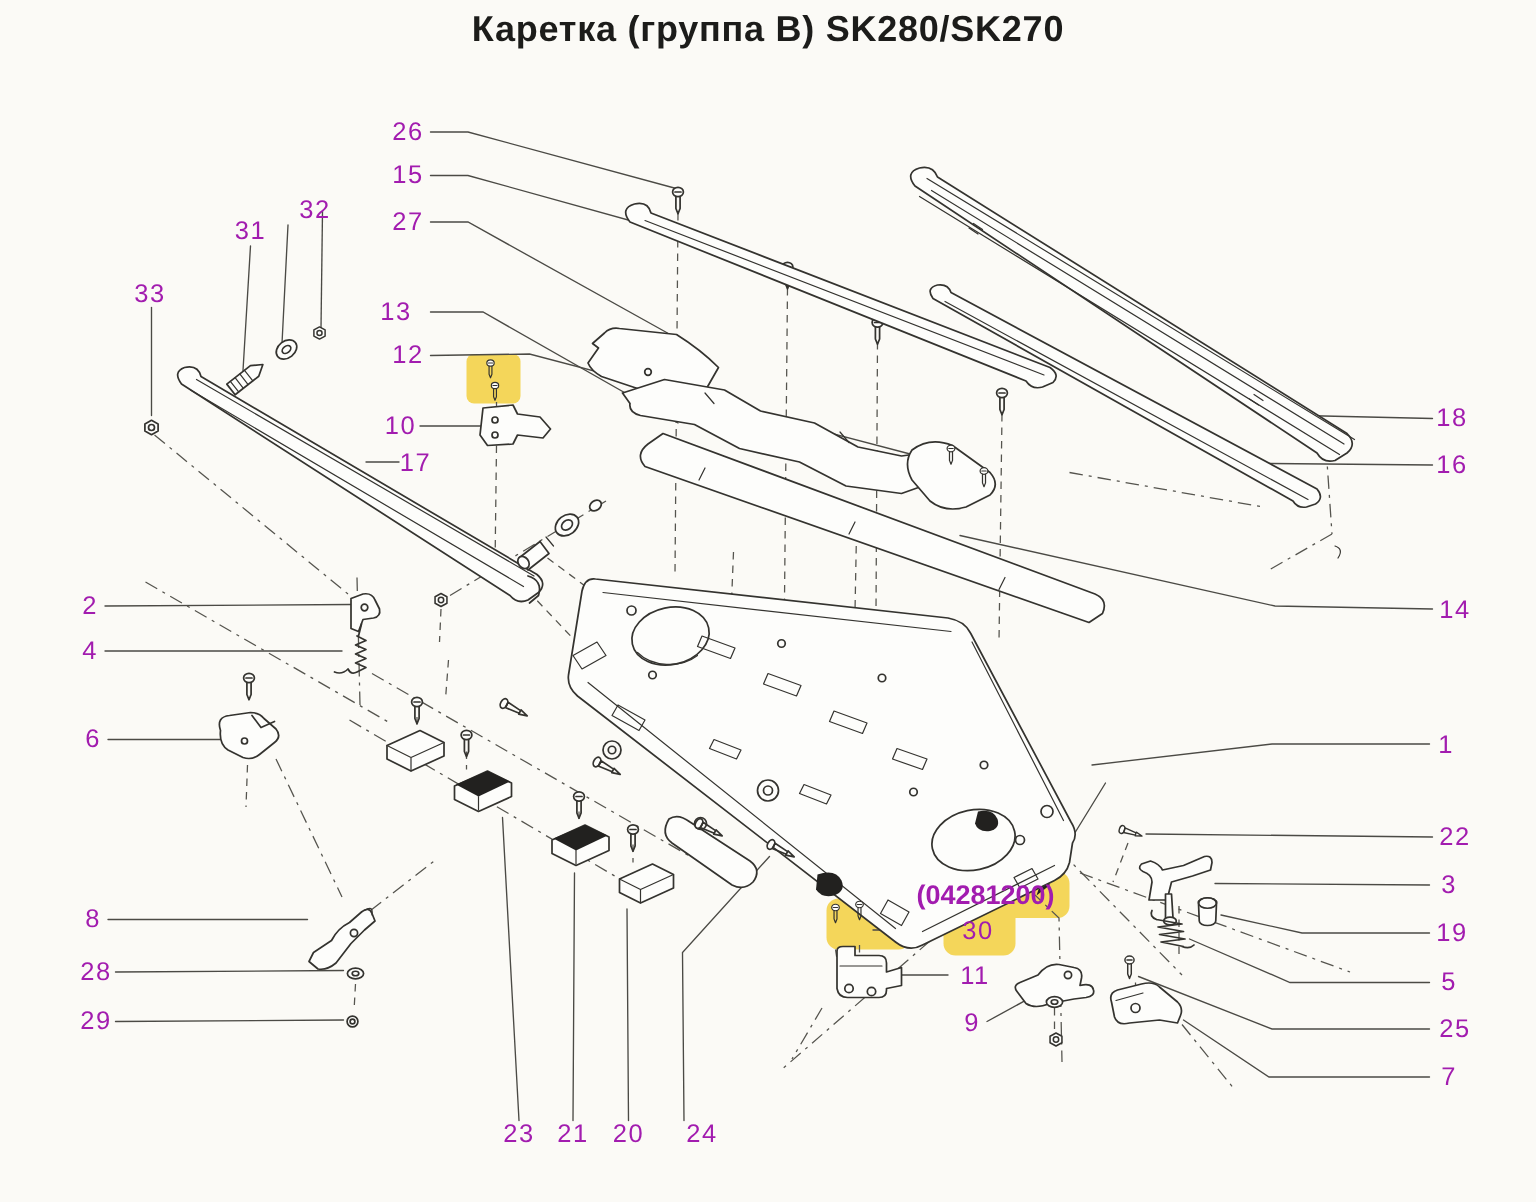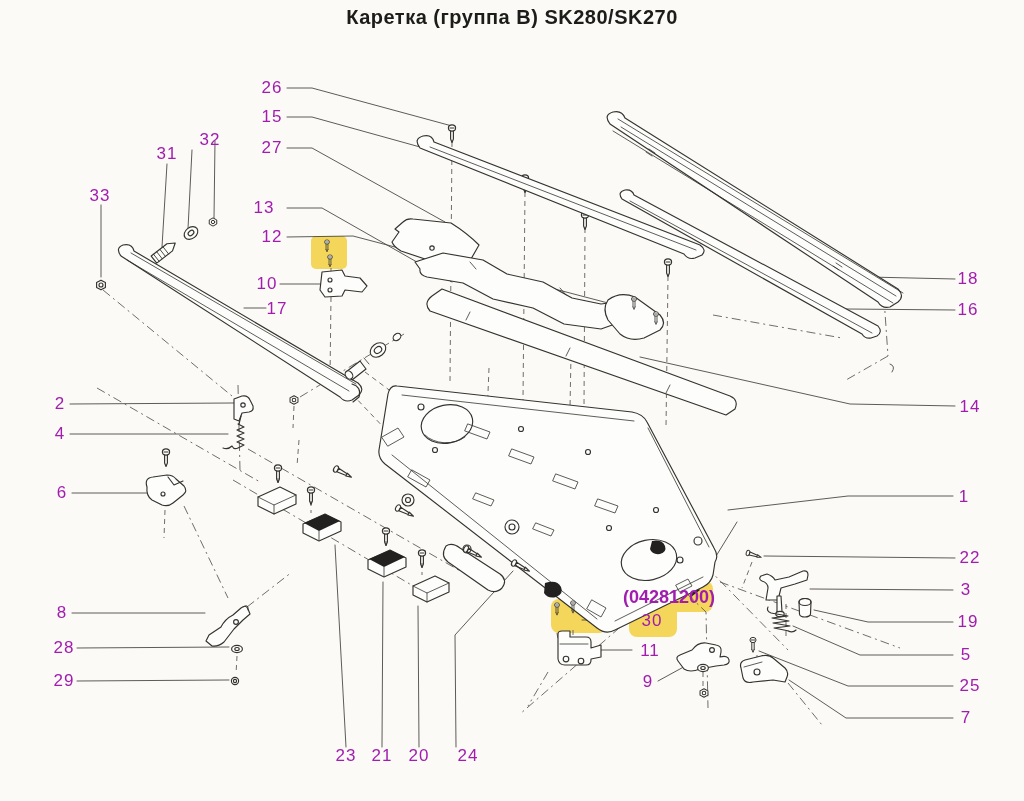--- a/index.html
+++ b/index.html
@@ -1,32 +1,32 @@
 <!DOCTYPE html>
 <html style="--hl: #F4D65A; --ink: #34332f;"><head>
 <meta charset="utf-8">
 <style>
   html,body{margin:0;padding:0;}
   body{width:1024px;height:801px;position:relative;overflow:hidden;
        font-family:"Liberation Sans",sans-serif;}
   .stage{position:absolute;inset:0;}
   h1.title{position:absolute;left:0;top:6px;width:1024px;margin:0;text-align:center;
-       font-size:20px;font-weight:700;color:#1c1c1a;letter-spacing:.5px;}
+       font-size:24px;font-weight:700;color:#1c1c1a;letter-spacing:.5px;}
   svg{position:absolute;left:0;top:0;}
   svg .ln{stroke:var(--ink,#34332f);fill:none;stroke-width:1.15;stroke-linecap:round;stroke-linejoin:round;}
   svg .thin{stroke-width:.8;}
   svg .ldr{stroke:#4b4a45;fill:none;stroke-width:.9;stroke-linecap:round;}
   svg .dsh{stroke:#55544e;fill:none;stroke-width:.85;stroke-dasharray:5 4;}
   svg .dd{stroke:#55544e;fill:none;stroke-width:.85;stroke-dasharray:9 4 2 4;}
   svg .f{fill:#fdfdfb;stroke:var(--ink,#34332f);stroke-width:1.15;stroke-linejoin:round;}
   svg .k{fill:#22211f;stroke:none;}
   svg .hl{fill:var(--hl,#F4D65A);stroke:none;}
   .plbl{position:absolute;transform:translate(-50%,-50%);font-size:17px;color:#a21caf;
         letter-spacing:1px;white-space:nowrap;}
-  .plbl.bold{font-weight:700;font-size:18px;letter-spacing:0;margin-left:12px;}
+  .plbl.bold{font-weight:700;font-size:18px;letter-spacing:0;}
 </style>
 </head>
 <body style="background: rgb(251, 250, 246);">
 
 <div class="stage">
   <h1 class="title">Каретка (группа B) SK280/SK270</h1>
 
   <svg width="1024" height="801" viewBox="0 0 1024 801">
     <defs>
       <g id="scr">

